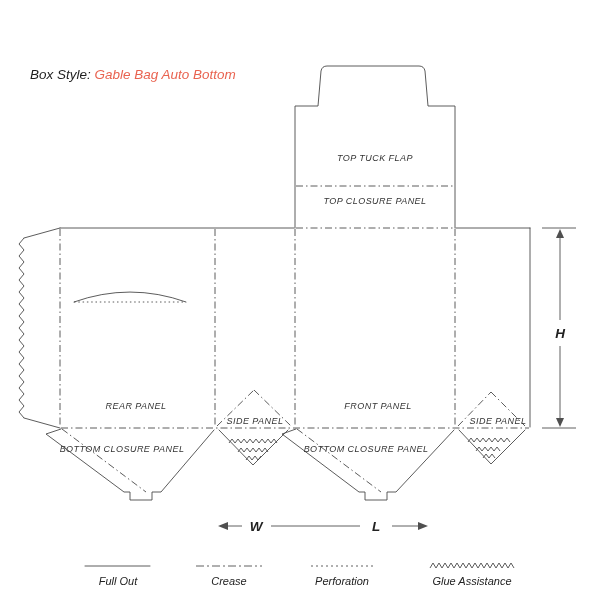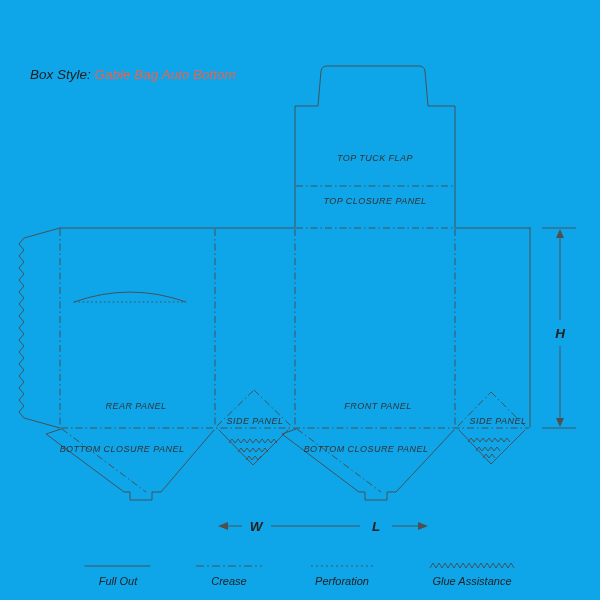--- a/index.html
+++ b/index.html
@@ -1,17 +1,17 @@
 <!DOCTYPE html>
 <html><head>
 <meta charset="utf-8">
 <style>
   html,body{margin:0;padding:0;}
   body{background:#e9e9e9;font-family:"Liberation Sans",sans-serif;}
-  .stage{width:600px;height:600px;background:#0ea5e9;position:relative;margin:0 auto;overflow:hidden;}
+  .stage{width:600px;height:600px;background:#ffffff;position:relative;margin:0 auto;overflow:hidden;}
   svg{display:block;}
   .cut{fill:none;stroke:#4a4a4a;stroke-width:0.9;stroke-linejoin:round;stroke-linecap:round;}
   .crease{fill:none;stroke:#4a4a4a;stroke-width:0.9;stroke-dasharray:7,3,1.5,3;}
   .perf{fill:none;stroke:#4a4a4a;stroke-width:0.9;stroke-dasharray:1.5,2.8;}
   .zig{fill:none;stroke:#4a4a4a;stroke-width:0.9;stroke-linejoin:miter;}
   .dimline{fill:none;stroke:#4f4f4f;stroke-width:0.9;}
   .arrow{fill:#4f4f4f;stroke:none;}
   .panel-label{font:italic 9px "Liberation Sans",sans-serif;letter-spacing:0.45px;fill:#333;text-anchor:middle;}
   .dim-label{font:italic 600 13.5px "Liberation Sans",sans-serif;fill:#222;text-anchor:middle;}
   .legend-label{font:italic 11px "Liberation Sans",sans-serif;fill:#222;text-anchor:middle;}

